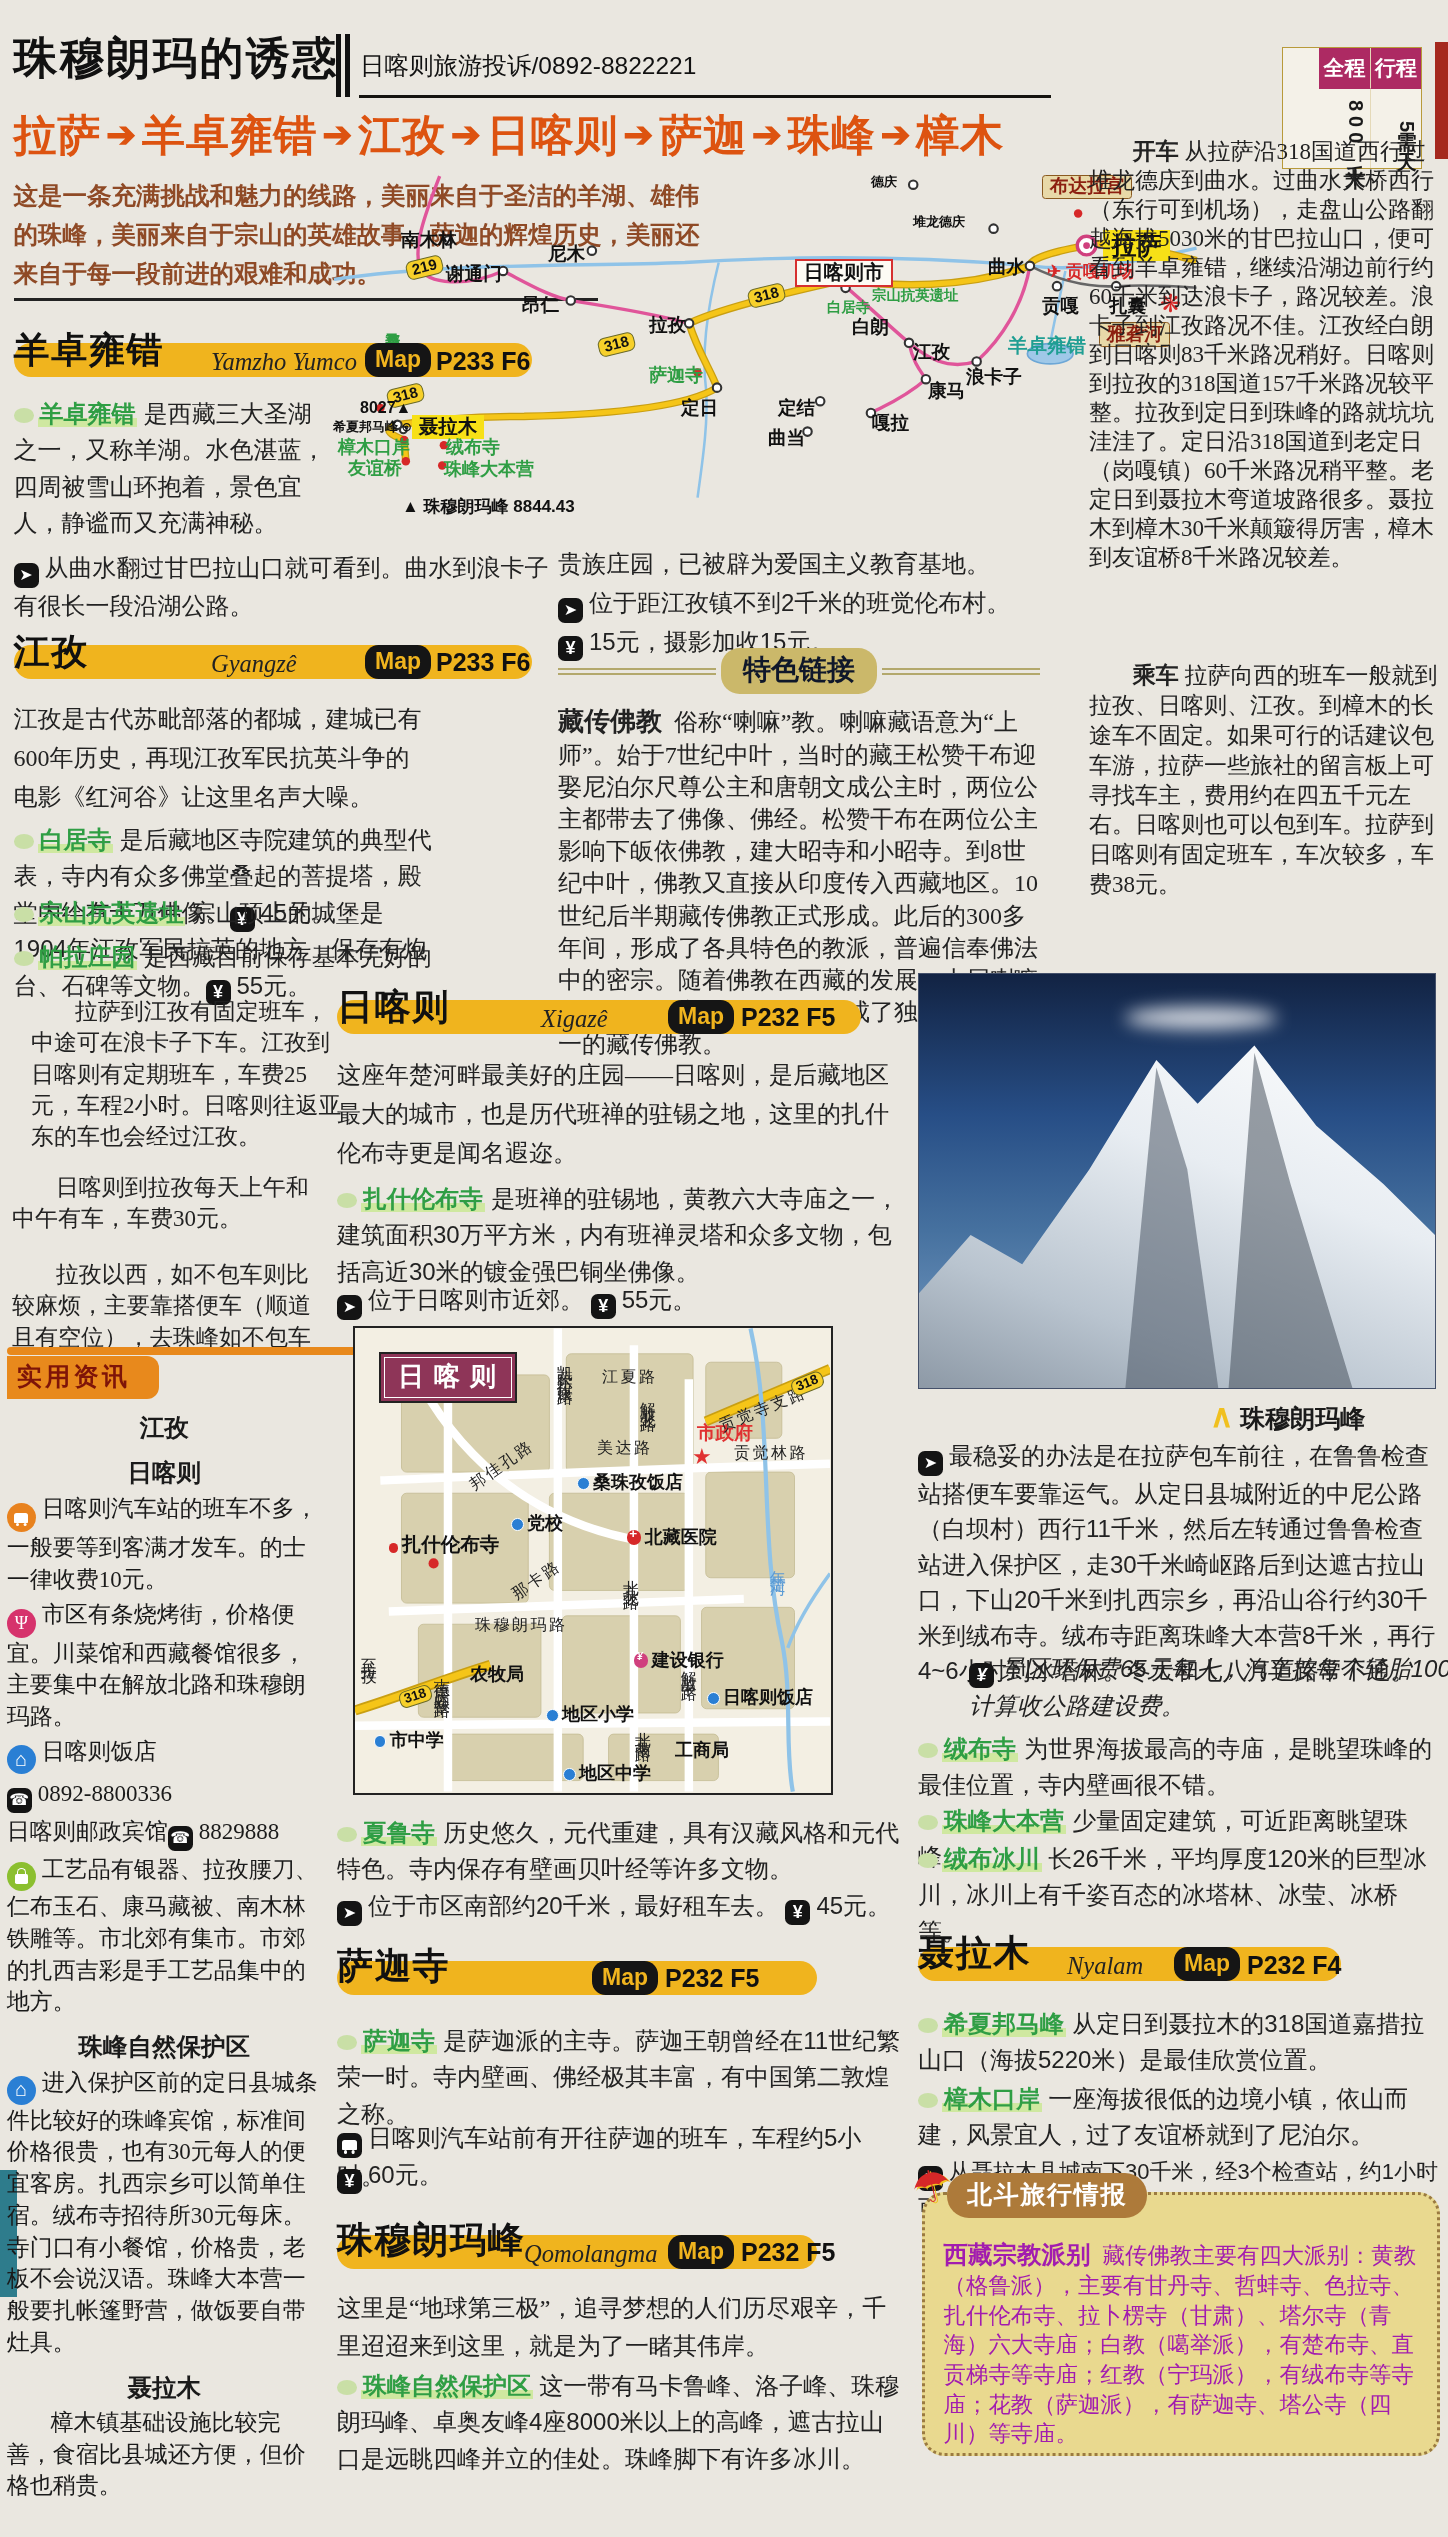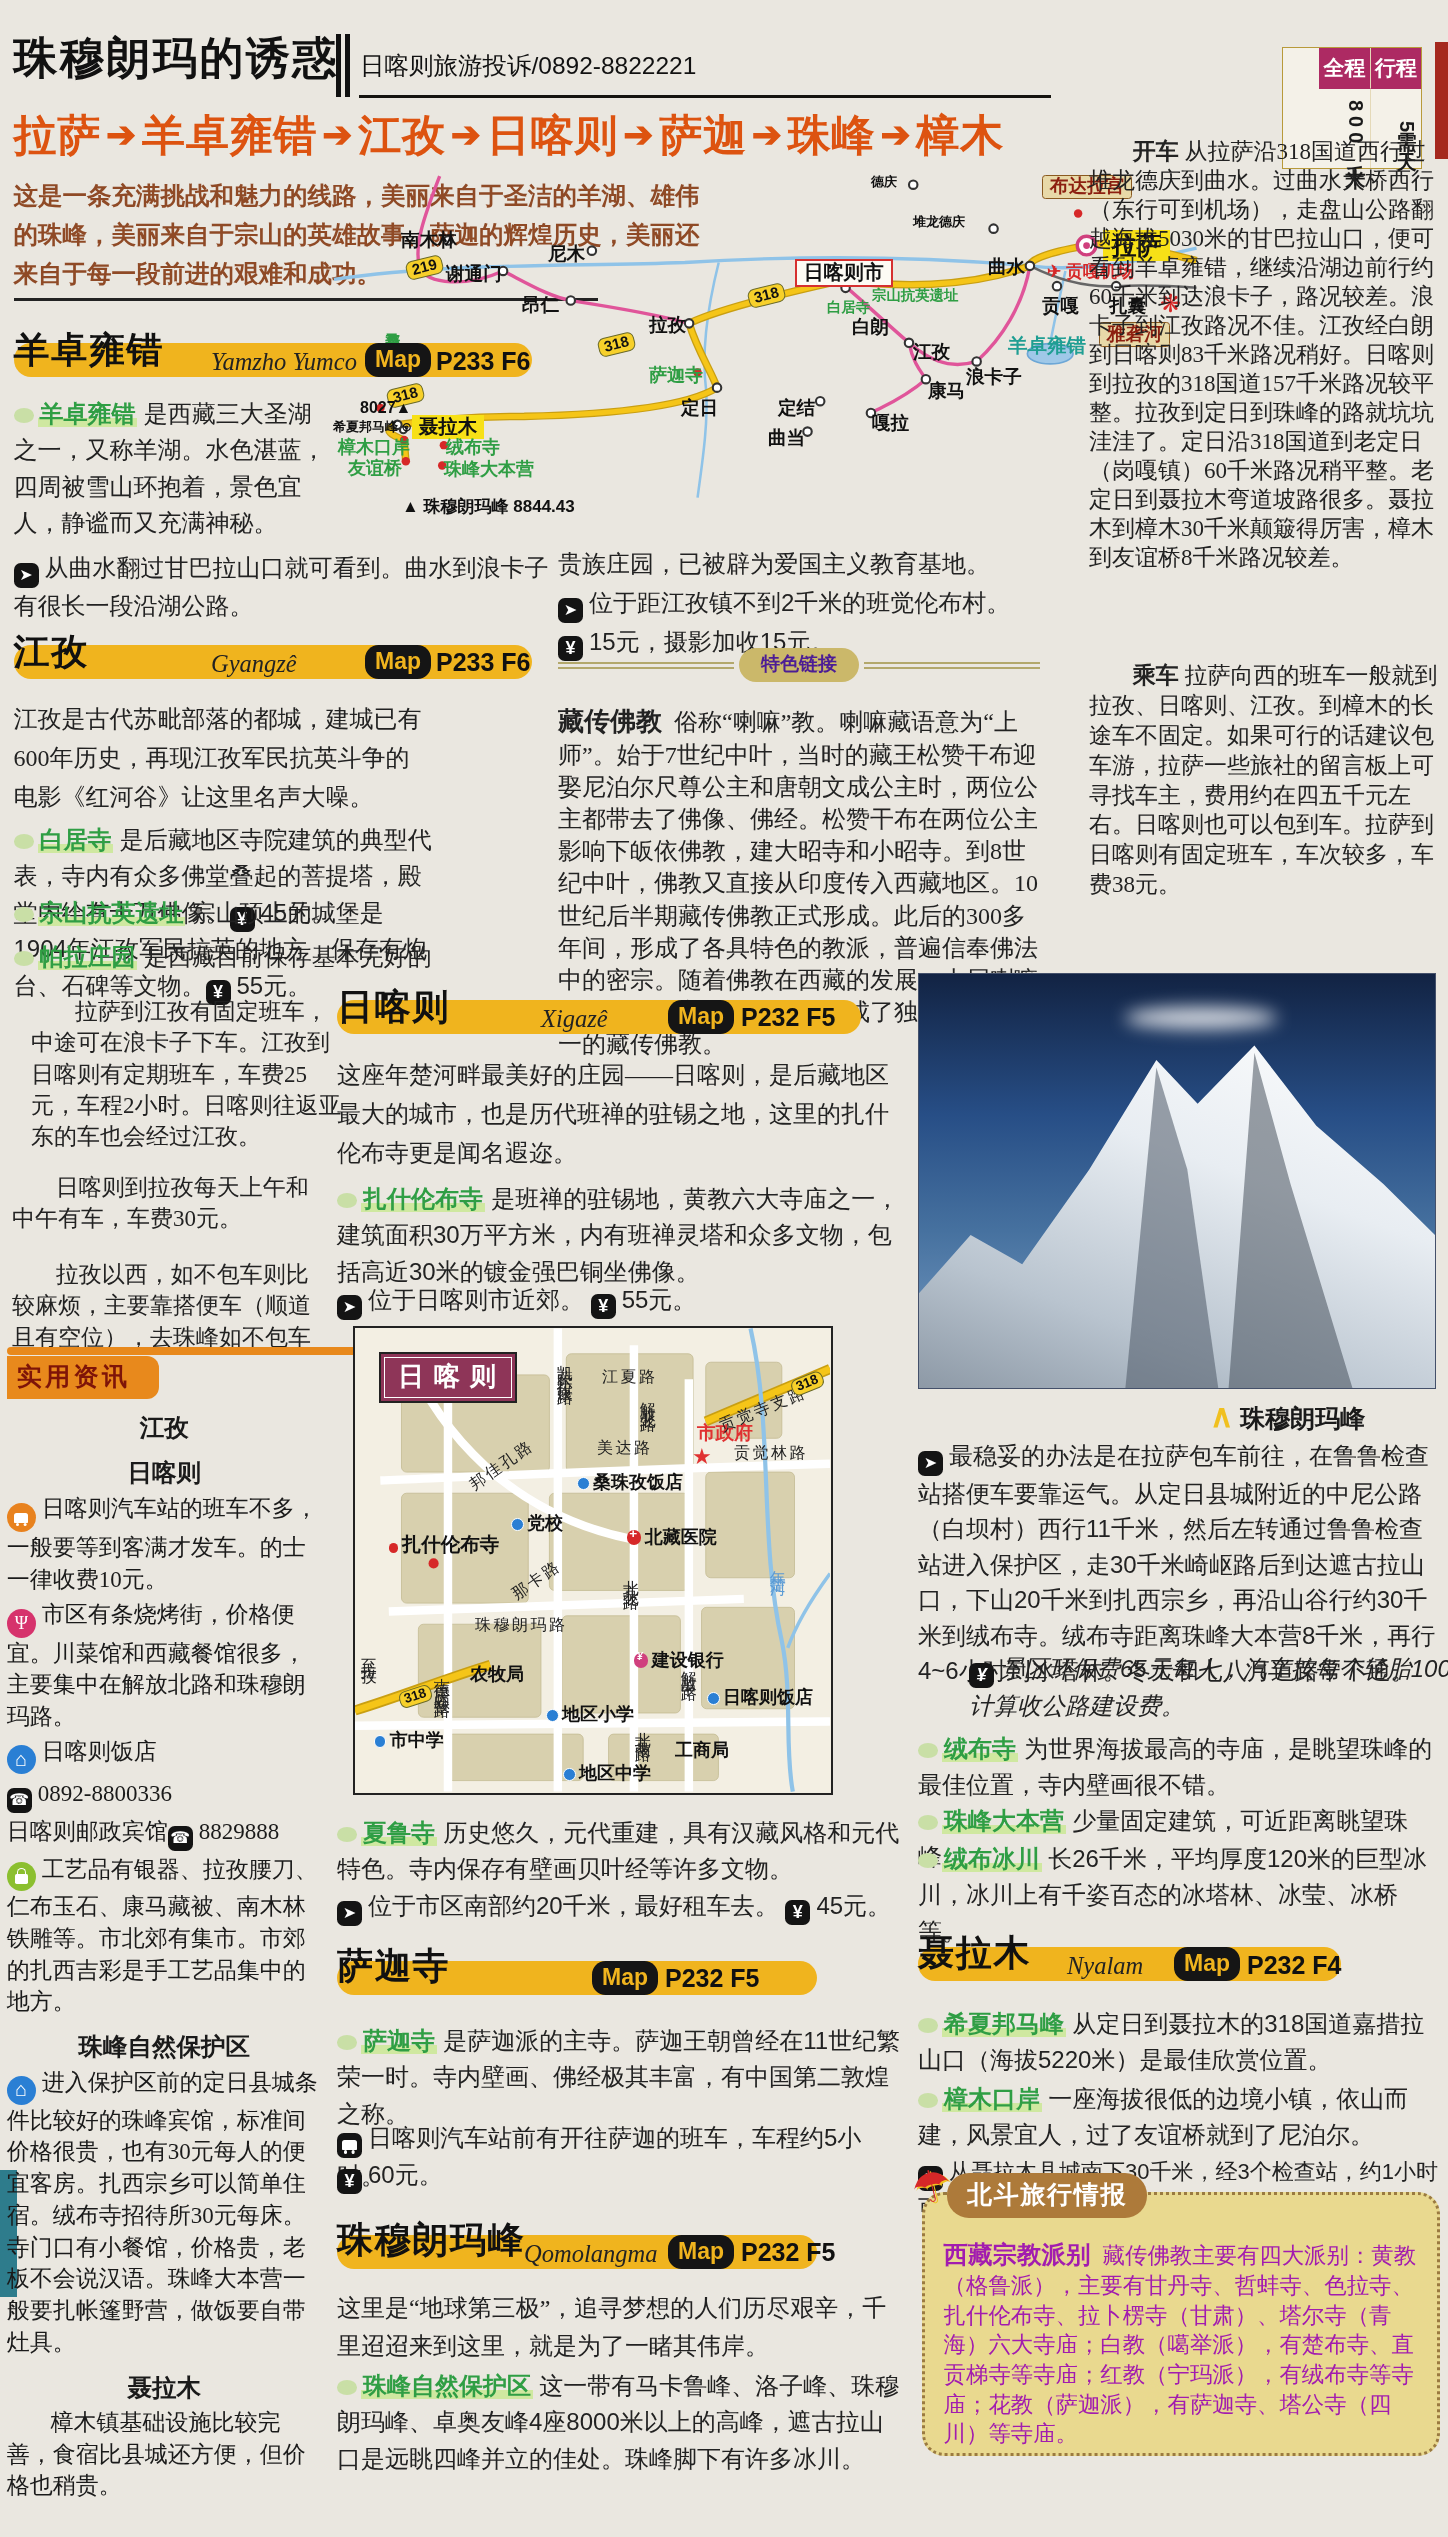--- a/index.html
+++ b/index.html
@@ -37,21 +37,21 @@
   .ind { text-indent:1.9em; }
   .sight { color:#2f9e44; font-weight:bold; background:linear-gradient(transparent 68%, #cfe8a0 68%); padding:0 1.7px; }
   .leafdot { display:inline-block; width:20px; height:14.4px; border-radius:50%; background:#c9dfa6; margin-right:4.2px; vertical-align:-0.8px; }
   .chip { display:inline-flex; width:25px; height:25px; border-radius:6.8px; background:#141414; color:#fff; font-size:16px; align-items:center; justify-content:center; margin-right:6px; vertical-align:-4.2px; }
   .chip.y { font-size:18px; font-weight:bold; }
   .busglyph { position:relative; width:14.4px; height:10px; background:#fff; border-radius:2.5px 2.5px 0.8px 0.8px; display:inline-block; }
   .busglyph::after { content:""; position:absolute; bottom:-3.4px; left:1.7px; width:3.4px; height:3.4px; border-radius:50%; background:#fff; box-shadow:7.6px 0 #fff; }
   
   #feature-chip-row { left:558px; top:648px; width:482px; display:flex; align-items:center; }
   #feature-chip-row .line { flex:1; height:6.8px; border-top:2.5px solid #b3a86c; border-bottom:2.5px solid #b3a86c; }
-  #feature-chip { background:#cbb86a; color:#4c1d95; font-weight:bold; font-size:19px; border-radius:18.6px; padding:3.4px 22px 5px; margin:0 5px; }
+  #feature-chip { background:#cbb86a; color:#0f172a; font-weight:bold; font-size:28px; border-radius:18.6px; padding:3.4px 22px 5px; margin:0 5px; }
   
   #practical { left:6.8px; top:1347px; width:315px; }
   #practical .topbar { width:474px; height:7.6px; background:#e8891c; border-radius:4.2px; }
   #practical .hdr { margin-top:1.7px; width:152px; background:#e8891c; border-radius:0 12px 12px 0; padding:4.2px 10px 6px; font-size:25px; font-weight:bold; color:#7e1408; letter-spacing:3.4px; }
   #practical .sub { text-align:center; font-size:24.5px; font-weight:bold; margin:12px 0 3.4px; }
   #practical p { font-family:"Liberation Serif", serif; font-size:23px; line-height:1.38; margin:3.4px 0; }
   #practical p.ind { text-indent:1.9em; }
   .pi { display:inline-flex; width:29px; height:29px; border-radius:50%; color:#fff; font-size:18px; align-items:center; justify-content:center; margin-right:6px; vertical-align:-6.8px; }
   .pi-bus { background:#e8821e; } .pi-food { background:#d6336c; } .pi-home { background:#2a7fd4; font-size:20px; } .pi-shop { background:#8bbf2f; }
   .bagglyph { position:relative; width:12.7px; height:10px; background:#fff; border-radius:1.7px; margin-top:4.2px; display:inline-block; }

